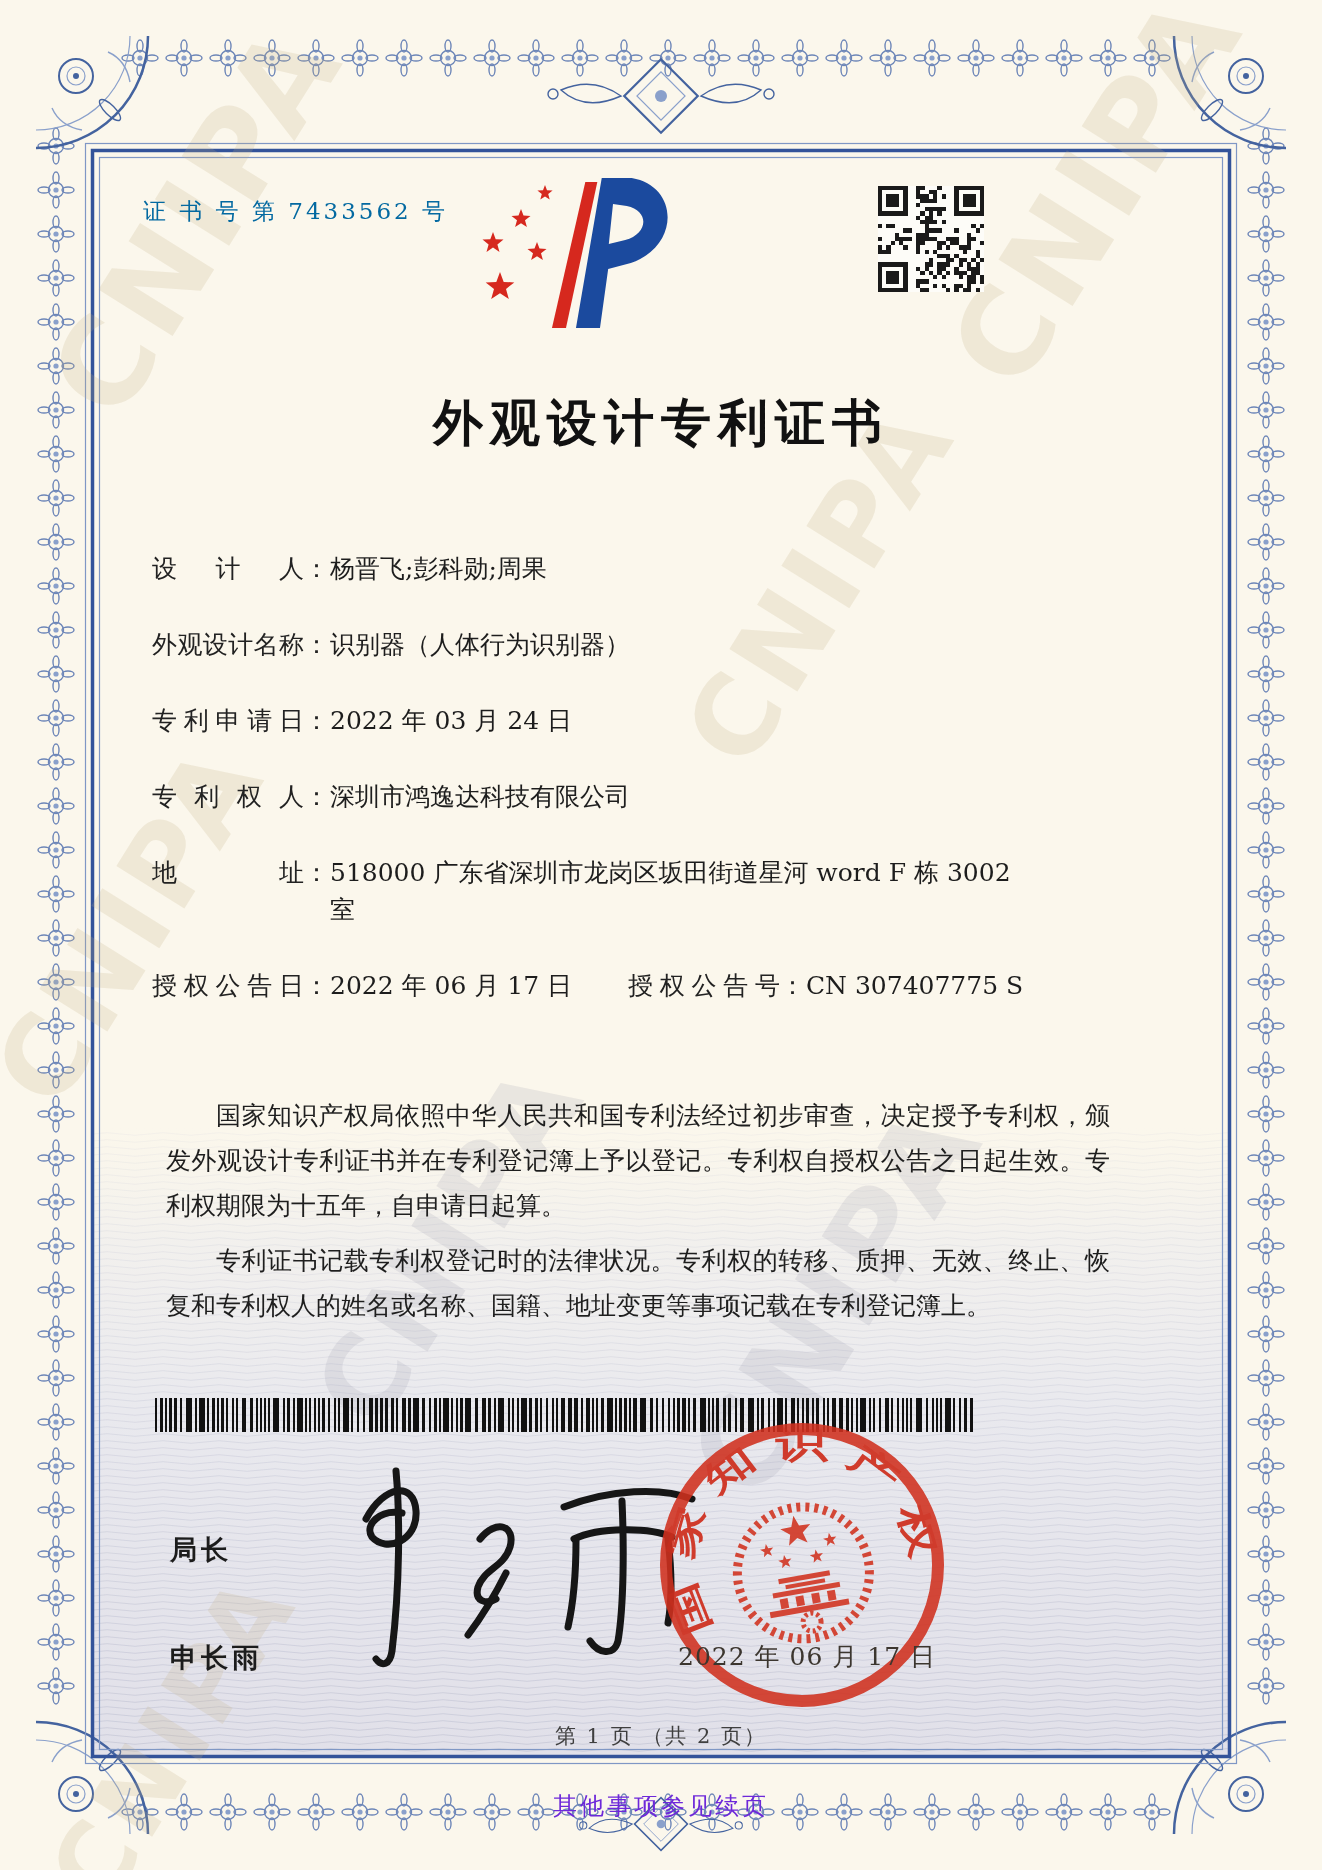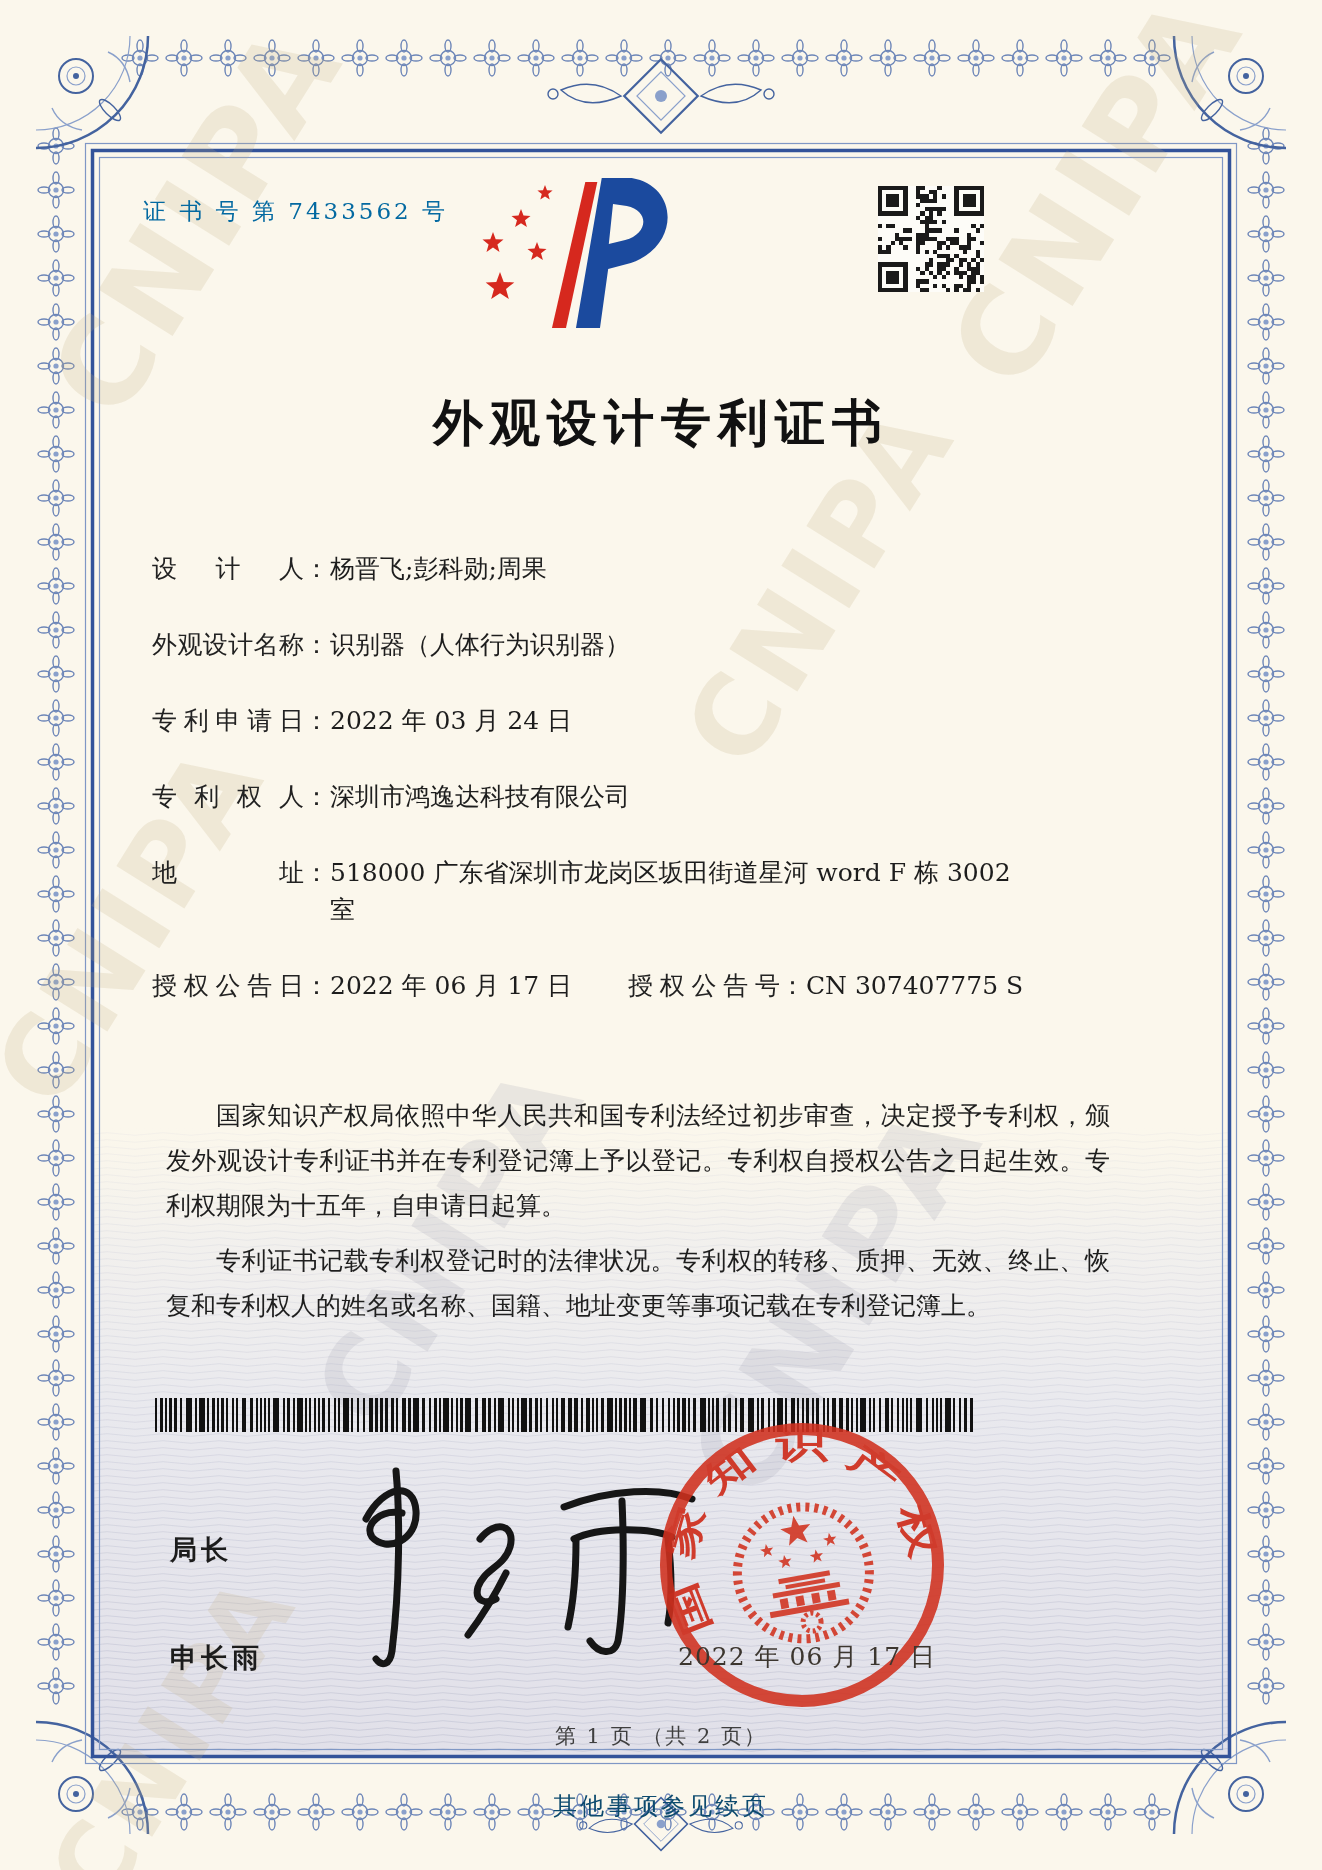--- a/index.html
+++ b/index.html
@@ -28,21 +28,21 @@
   .barcode{left:155px;top:1398px;}
   .sig-title{left:170px;top:1532px;font-size:27px;font-weight:600;color:#1c1c1c;
              font-family:"DejaVu Sans","Liberation Sans",sans-serif;letter-spacing:4px;}
   .sig-name{left:170px;top:1640px;font-size:27px;font-weight:600;color:#1c1c1c;
             font-family:"DejaVu Sans","Liberation Sans",sans-serif;letter-spacing:4px;}
   .signature{left:320px;top:1455px;}
   .seal{left:652px;top:1415px;width:300px;height:300px;transform:rotate(-10deg);opacity:.93;}
   .seal-date{left:678px;top:1640px;width:240px;text-align:center;font-size:25px;color:#3c362f;
              letter-spacing:1px;white-space:nowrap;}
   .page-num{left:0;right:0;top:1722px;text-align:center;font-size:21px;color:#3f3f3f;letter-spacing:2px;}
-  .continuation{left:0;right:0;top:1790px;text-align:center;font-size:24px;color:#0c4a6e;letter-spacing:3px;}
+  .continuation{left:0;right:0;top:1790px;text-align:center;font-size:24px;color:#6d28d9;letter-spacing:3px;}
 </style>
 </head>
 <body>
 
 <div class="page">
 
   <svg class="abs" id="waves" style="left:93px;top:1128px;" width="1136" height="628">
     <defs>
       <linearGradient id="wgrad" x1="0" y1="0" x2="0" y2="1">
         <stop offset="0" stop-color="#f3f1ec" stop-opacity="0"></stop>

